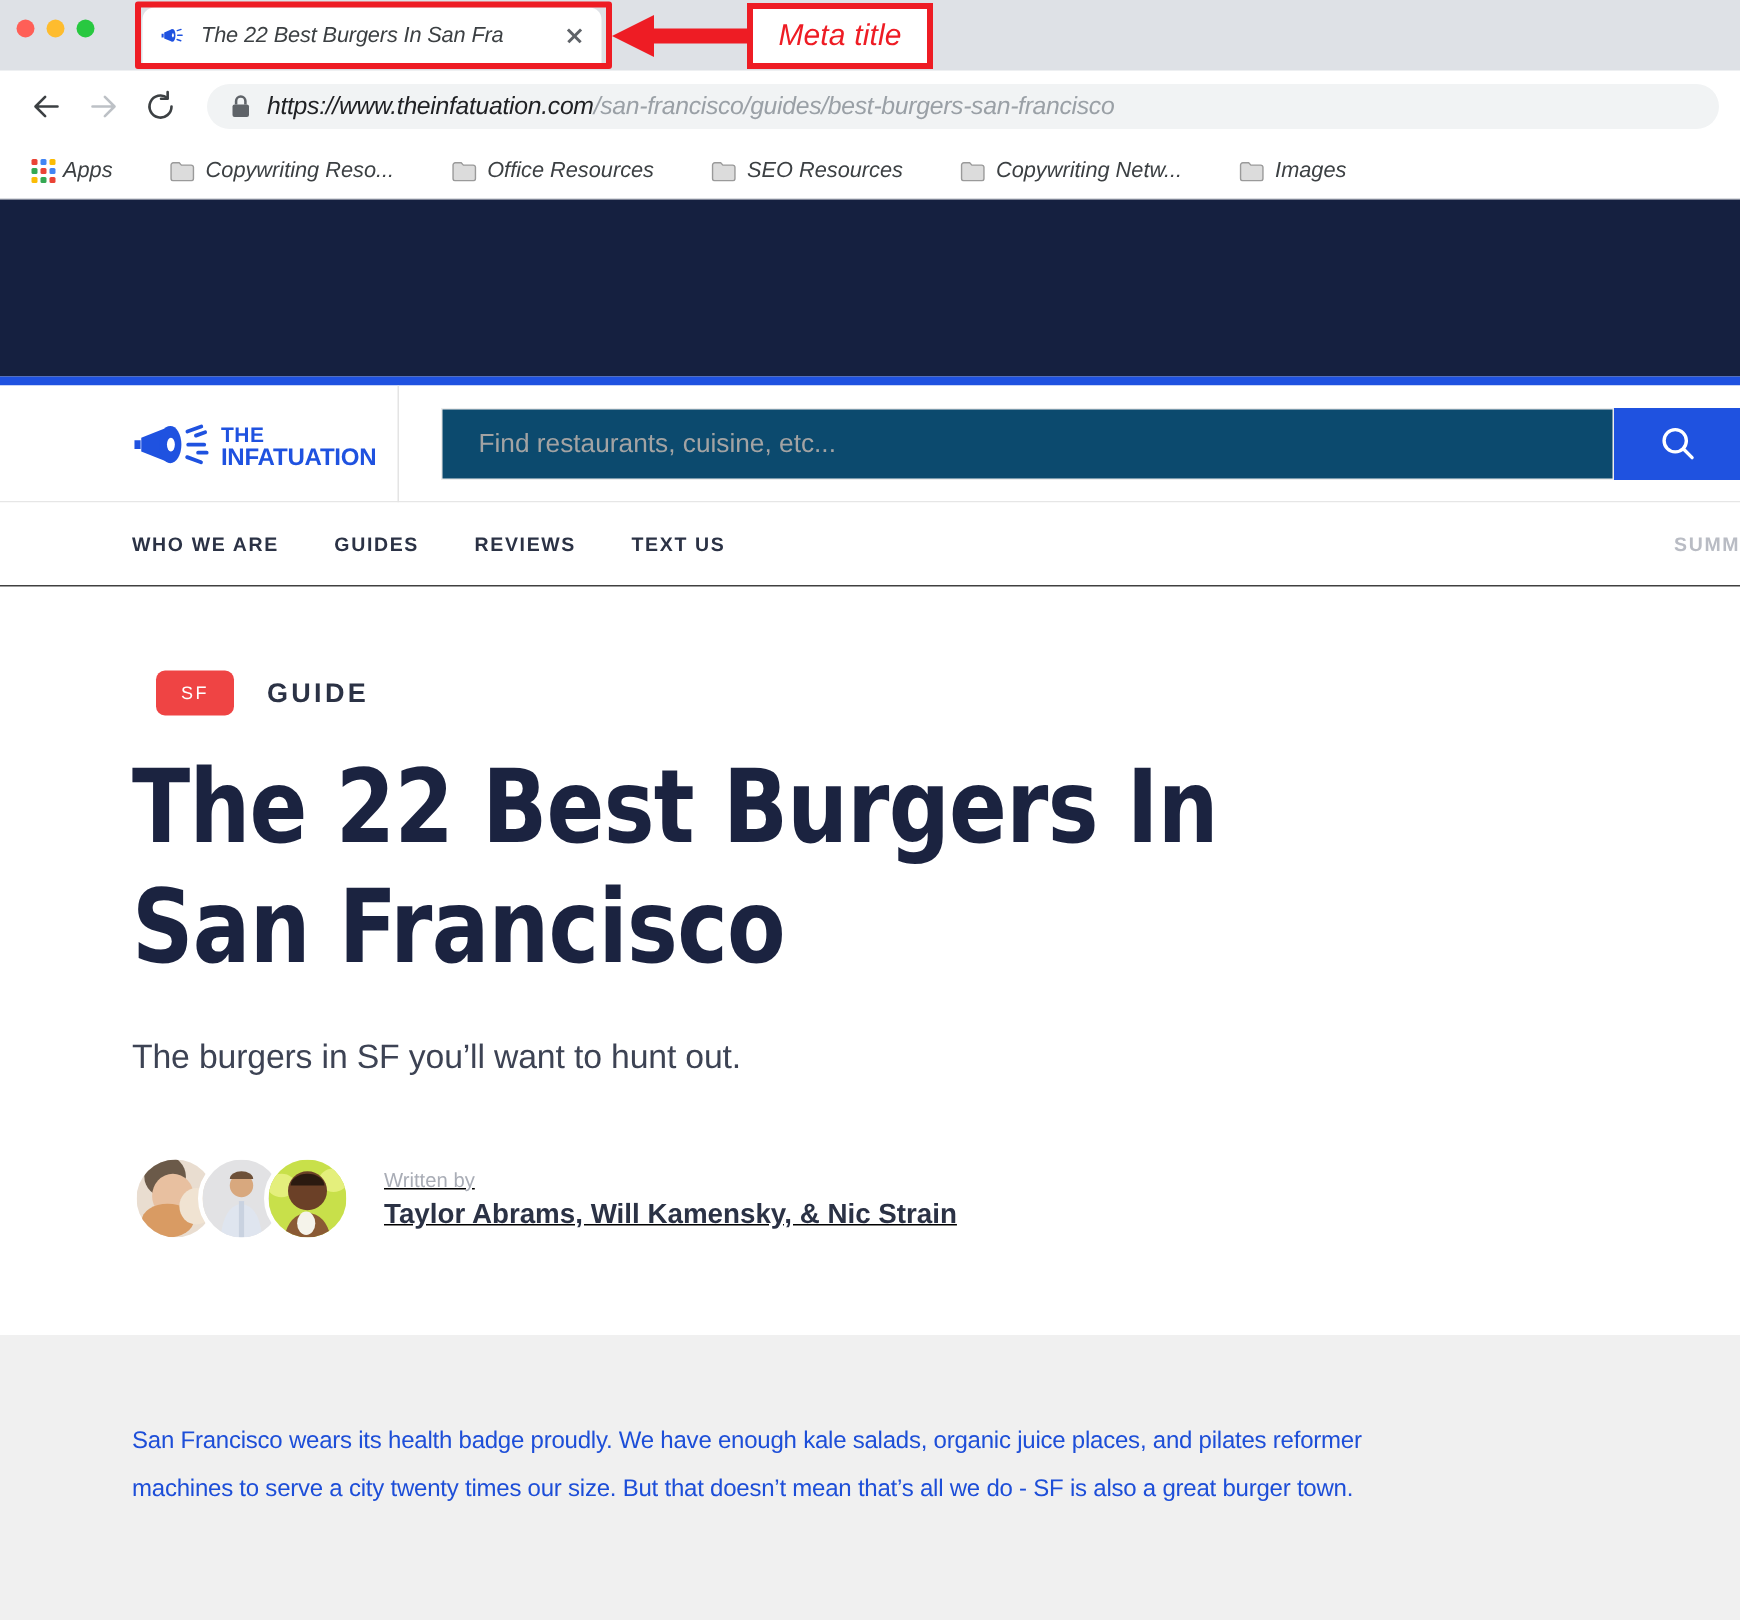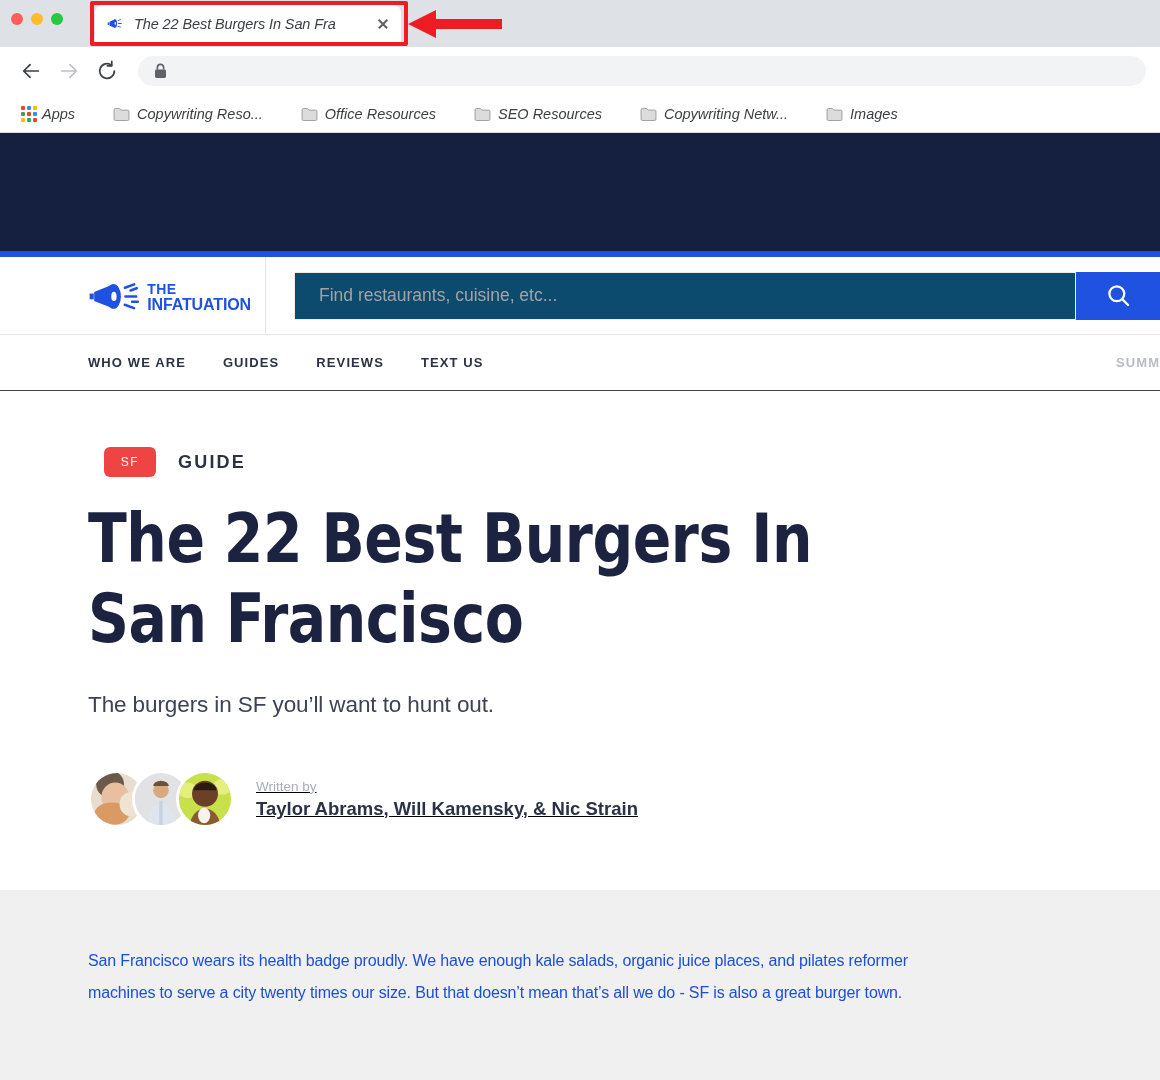--- a/index.html
+++ b/index.html
@@ -301,20 +301,21 @@
         <rect x="15" y="13.8" width="5" height="1.3" rx="0.6" fill="#1f52e0" transform="rotate(18 17 14)"></rect>
       </svg>
       <span class="tab-title">The 22 Best Burgers In San Fra</span>
       <span class="tab-close"></span>
     </div>
 
     <div class="anno-tab-box"></div>
     <svg class="anno-arrow" width="94" height="32" viewBox="0 0 94 32">
       <polygon points="0,16 28,2 28,11 94,11 94,21 28,21 28,30" fill="#ee1c24"></polygon>
     </svg>
+    <div class="anno-label">Meta title</div>
   </div>
 
   <div class="toolbar">
     <span class="nav-btn">
       <svg width="22" height="22" viewBox="0 0 24 24">
         <path d="M20 12 H5 M11 5 L4 12 L11 19" stroke="#3c4043" stroke-width="1.9" fill="none" stroke-linecap="round" stroke-linejoin="round"></path>
       </svg>
     </span>
     <span class="nav-btn">
       <svg width="22" height="22" viewBox="0 0 24 24">
@@ -326,20 +327,21 @@
         <path d="M20 12 A8 8 0 1 1 17 5.8" stroke="#3c4043" stroke-width="1.9" fill="none" stroke-linecap="round"></path>
         <polyline points="17.2,1.5 17.2,6.4 12.4,6.4" stroke="#3c4043" stroke-width="1.9" fill="none" stroke-linecap="round" stroke-linejoin="round"></polyline>
       </svg>
     </span>
 
     <div class="omnibox">
       <svg width="13" height="16" viewBox="0 0 13 16">
         <rect x="1" y="6.6" width="11" height="8.4" rx="1.4" fill="#5f6368"></rect>
         <path d="M3.4 6.6 V4.4 a3.1 3.1 0 0 1 6.2 0 V6.6" stroke="#5f6368" stroke-width="1.7" fill="none"></path>
       </svg>
+      <span class="omnibox-url"><span class="host">https://www.theinfatuation.com</span><span>/san-francisco/guides/best-burgers-san-francisco</span></span>
     </div>
   </div>
 
   <div class="bookmarks">
     <div class="bm">
       <span class="apps-grid">
         <i style="background:#ea4335"></i>
           <i style="background:#4285f4"></i>
           <i style="background:#fbbc05"></i>
         <i style="background:#34a853"></i>

